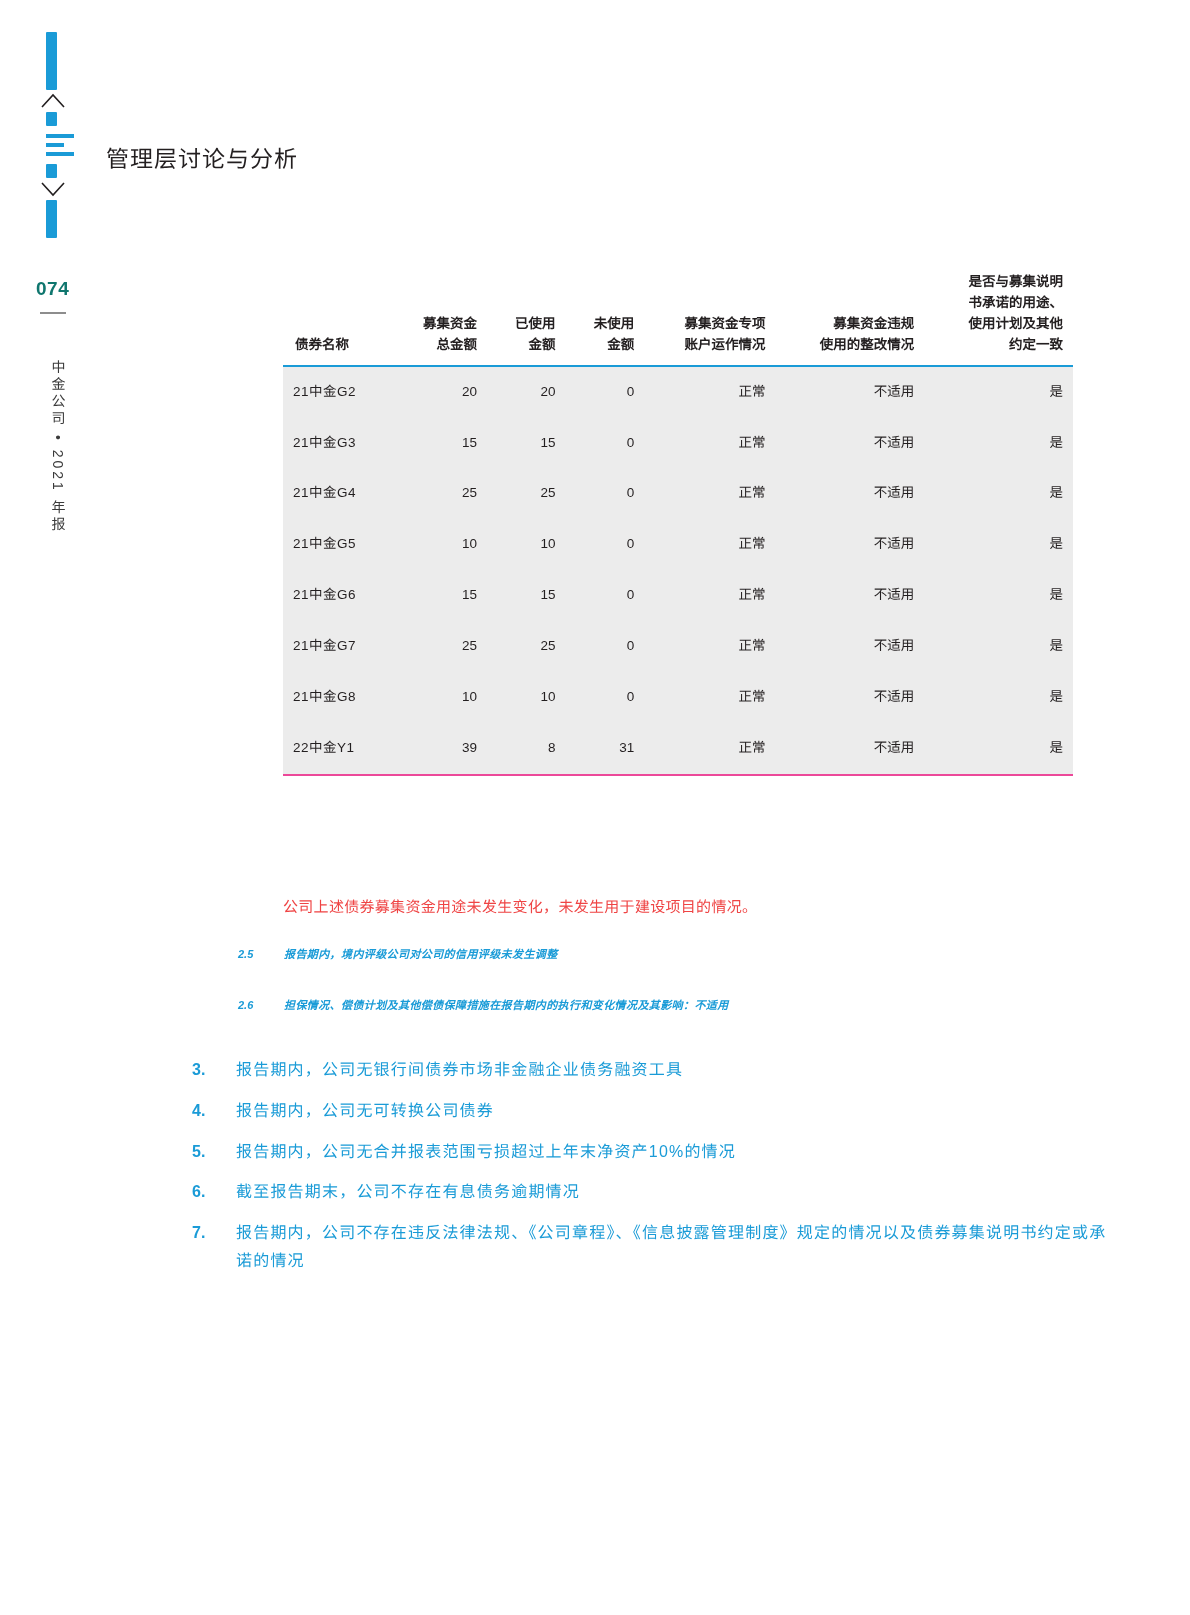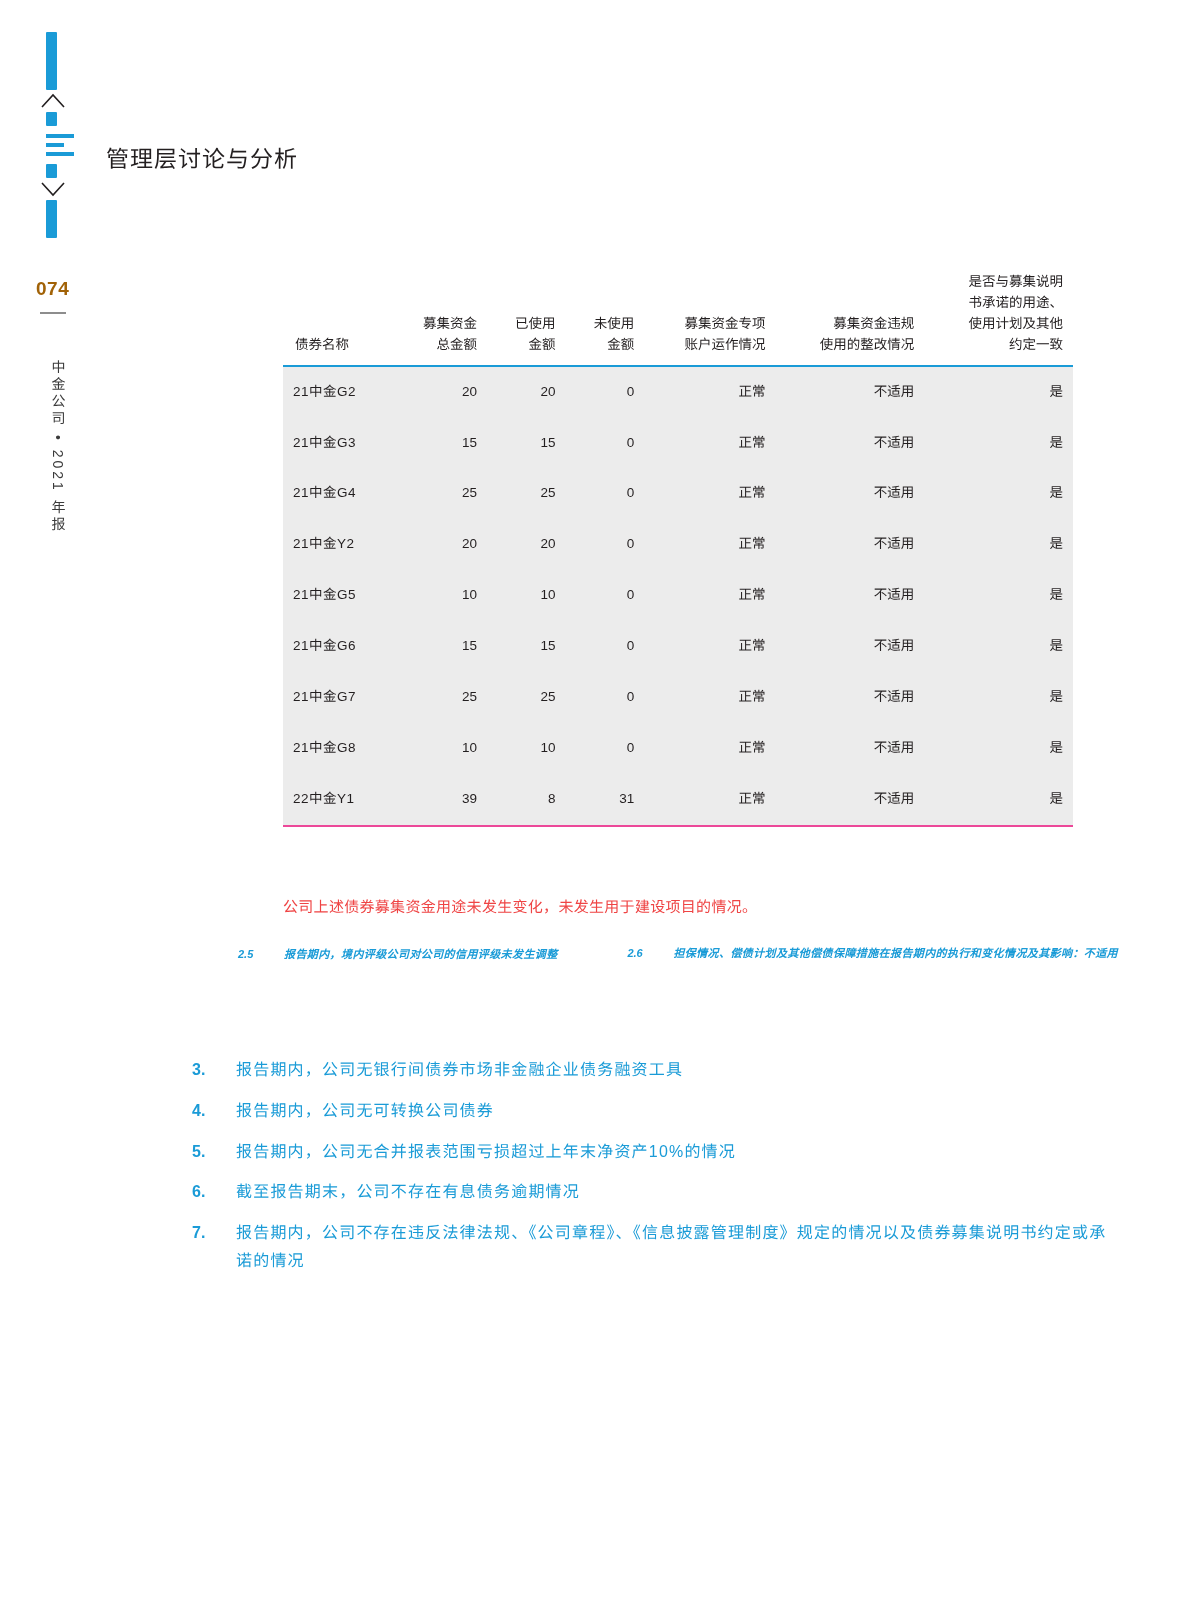--- a/index.html
+++ b/index.html
@@ -50,21 +50,21 @@
   }
   .rail-lines div.short { width: 18px; }
 
   .page-number {
     position: absolute;
     left: 36px;
     top: 278px;
     font-size: 19px;
     font-weight: bold;
     letter-spacing: 0.5px;
-    color: #a16207;
+    color: #0f766e;
   }
   .page-rule {
     position: absolute;
     left: 40px;
     top: 312px;
     width: 26px;
     height: 2px;
     background: #8d8d8d;
   }
   .side-caption {
@@ -96,21 +96,21 @@
     top: 272px;
     width: 790px;
   }
   table.bond-table {
     border-collapse: collapse;
     width: 100%;
     font-size: 13.5px;
     color: #231f20;
   }
   table.bond-table thead th {
-    font-weight: normal;
+    font-weight: bold;
     vertical-align: bottom;
     padding: 0 10px 9px 10px;
     line-height: 1.55;
     font-size: 13.5px;
     border-bottom: 2px solid #1a9bd7;
   }
   table.bond-table thead th.c-name { text-align: left; padding-left: 12px; }
   table.bond-table thead th.c-num  { text-align: right; }
   table.bond-table thead th.c-txt  { text-align: right; }
 
@@ -153,21 +153,21 @@
     display: flex;
     color: #1a9bd7;
     font-size: 16px;
     line-height: 1.75;
     font-weight: bold;
   }
   .sec-main .num { width: 44px; flex: none; }
   .sec-main .txt { letter-spacing: 1.2px; font-weight: normal; }
 
   #s25 { left: 238px; top: 945px; width: 880px; }
-  #s26 { left: 238px; top: 944px; width: 880px; justify-content: flex-end; }
+  #s26 { left: 238px; top: 996px; width: 880px; }
   #s3  { left: 192px; top: 1056px; width: 930px; }
   #s4  { left: 192px; top: 1097px; width: 930px; }
   #s5  { left: 192px; top: 1138px; width: 930px; }
   #s6  { left: 192px; top: 1178px; width: 930px; }
   #s7  { left: 192px; top: 1219px; width: 930px; }
 </style>
 </head>
 <body>
 
 <div class="rail">
@@ -233,29 +233,20 @@
       <tr>
         <td class="c-name">21中金G4</td>
         <td class="c-num">25</td>
         <td class="c-num">25</td>
         <td class="c-num">0</td>
         <td class="c-txt">正常</td>
         <td class="c-txt">不适用</td>
         <td class="c-txt">是</td>
       </tr>
       <tr>
-        <td class="c-name">21中金Y2</td>
-        <td class="c-num">20</td>
-        <td class="c-num">20</td>
-        <td class="c-num">0</td>
-        <td class="c-txt">正常</td>
-        <td class="c-txt">不适用</td>
-        <td class="c-txt">是</td>
-      </tr>
-      <tr>
         <td class="c-name">21中金G5</td>
         <td class="c-num">10</td>
         <td class="c-num">10</td>
         <td class="c-num">0</td>
         <td class="c-txt">正常</td>
         <td class="c-txt">不适用</td>
         <td class="c-txt">是</td>
       </tr>
       <tr>
         <td class="c-name">21中金G6</td>

